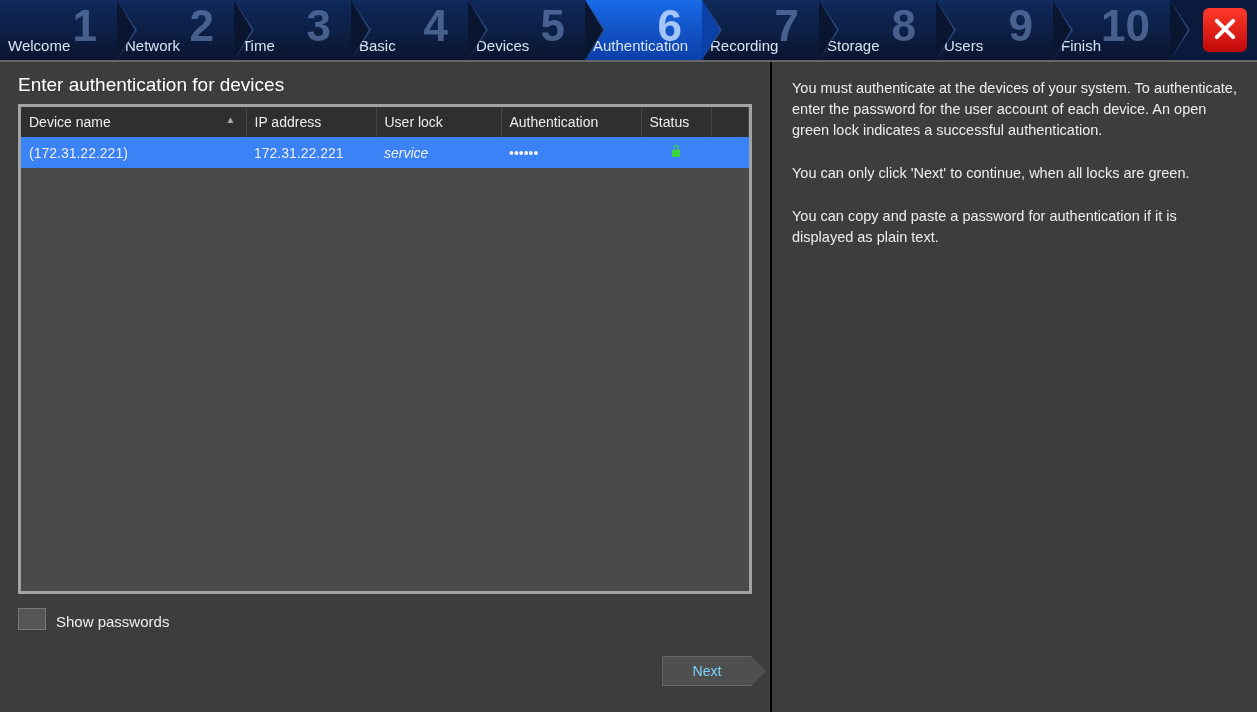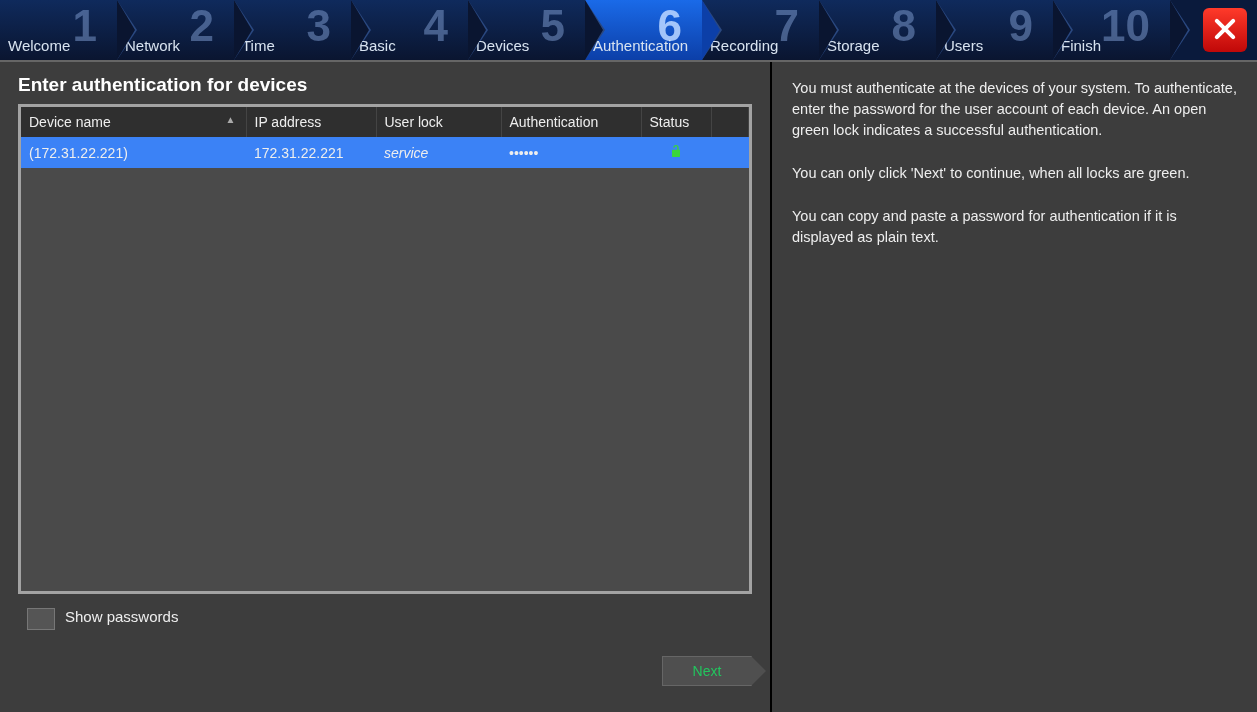--- a/index.html
+++ b/index.html
@@ -93,21 +93,21 @@
   }
   .right-pane {
     flex: 1;
     padding: 16px 20px;
     color: #eee;
     font-size: 14.5px;
     line-height: 1.45;
   }
   .right-pane p { margin-bottom: 22px; }
 
-  h2.page-title { font-size: 19px; font-weight: bold; margin-bottom: 8px; }
+  h2.page-title { font-size: 19px; font-weight: normal; margin-bottom: 8px; }
 
   
   .table-wrap {
     flex: 0 0 auto;
     border: 3px solid #a3a3a3;
     height: 490px;
     background: #4a4a4a;
     overflow: hidden;
   }
   table { width: 100%; border-collapse: collapse; table-layout: fixed; }
@@ -146,43 +146,42 @@
     font-size: 13px;
   }
   .status-cell { text-align: center; }
   .lock-open { color: #3ad63a; }
   .lock-closed { color: #cc2222; }
 
   
   .below {
     margin-top: 14px;
     display: flex;
-    align-items: flex-start;
-    margin-left: 9px;
+    align-items: flex-end;
   }
   .chk {
     width: 28px; height: 22px;
     background: #555;
     border: 1px solid #777;
     margin-right: 10px;
     cursor: pointer;
   }
   .below-label { color: #eee; font-size: 15px; }
 
   .next-btn-wrap {
     margin-top: 26px;
     display: flex; justify-content: flex-end;
     padding-right: 0;
     padding-bottom: 12px;
   }
   .next-btn {
     position: relative;
     width: 90px; height: 30px;
     background: #4f4f4f;
-    color: #22c55e;
+    color: #7dd3fc;
     border: 1px solid #666;
     display: flex; align-items: center; justify-content: center;
     font-size: 14px;
     cursor: default;
   }
   .next-btn::after {
     content: "";
     position: absolute;
     right: -15px; top: -1px;
     width: 0; height: 0;

